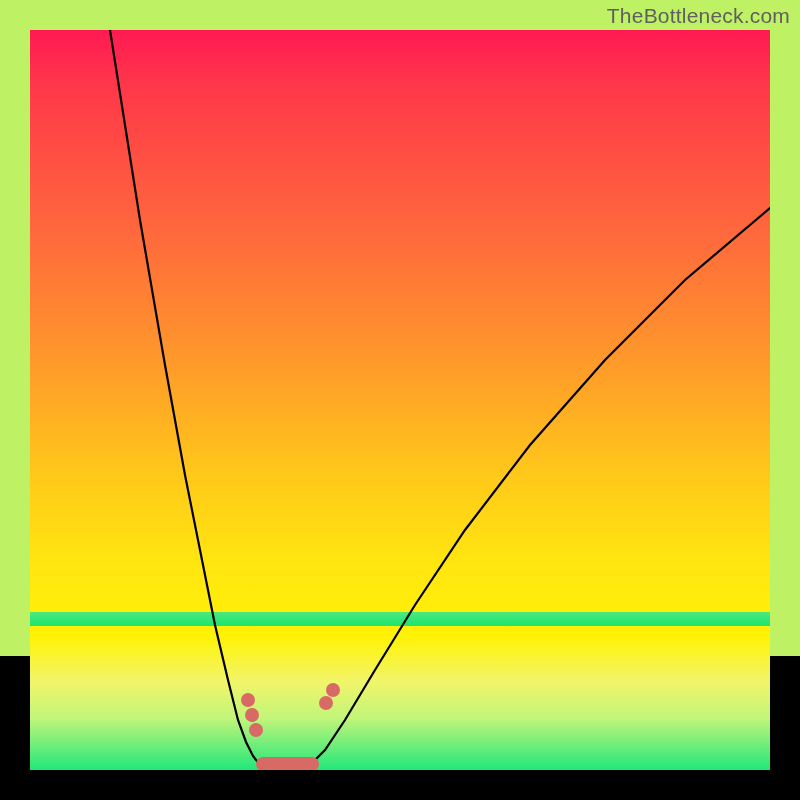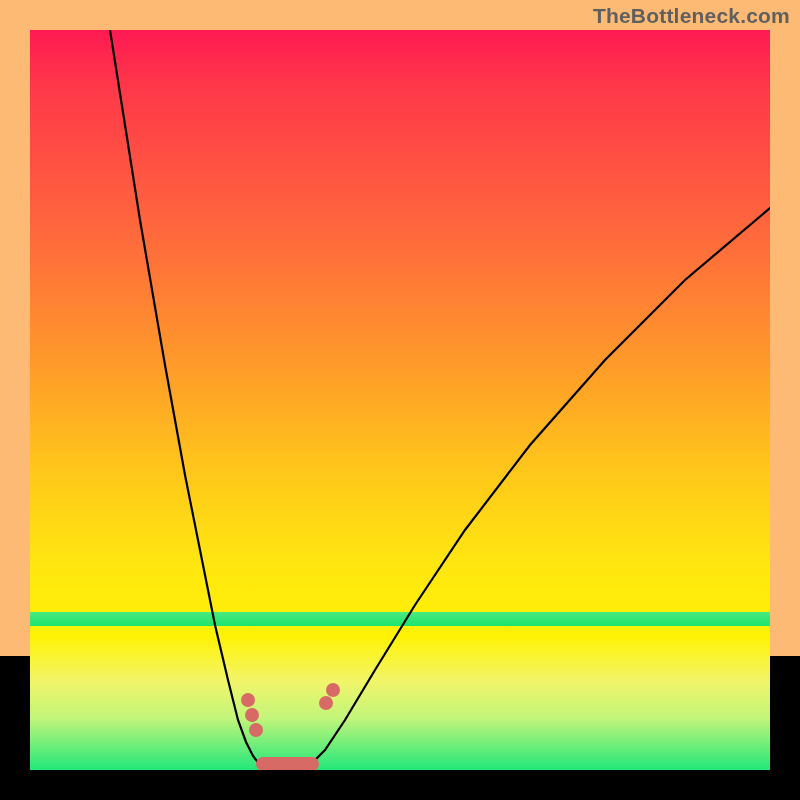--- a/index.html
+++ b/index.html
@@ -10,22 +10,21 @@
     background: #000;
     overflow: hidden;
     font-family: Arial, Helvetica, sans-serif;
   }
   .frame {
     position: absolute;
     left: 0;
     top: 0;
     width: 800px;
     height: 656px;
-    background: #fdba74;
-    font-weight: bold;
+    background: #bef264;
   }
   .plot {
     position: absolute;
     left: 30px;
     top: 30px;
     width: 740px;
     height: 740px;
     
     background: linear-gradient(
       to bottom,

